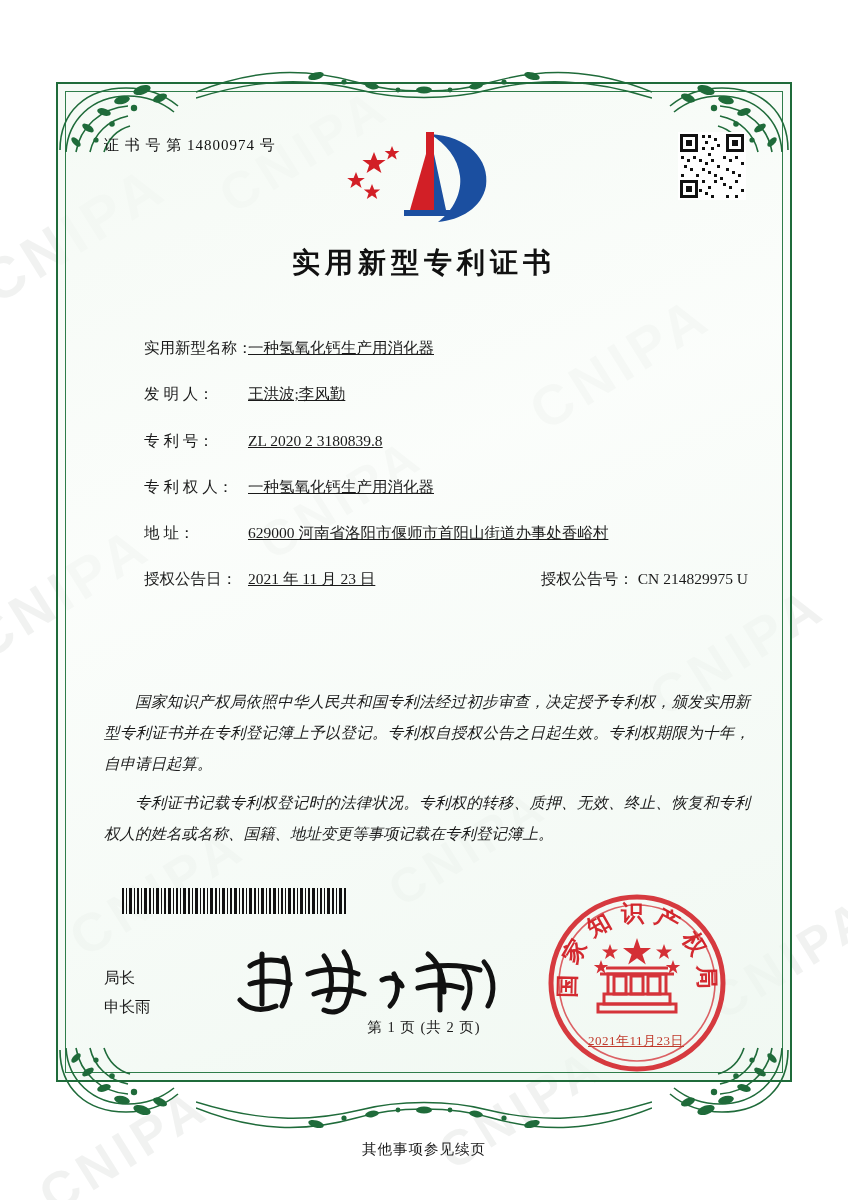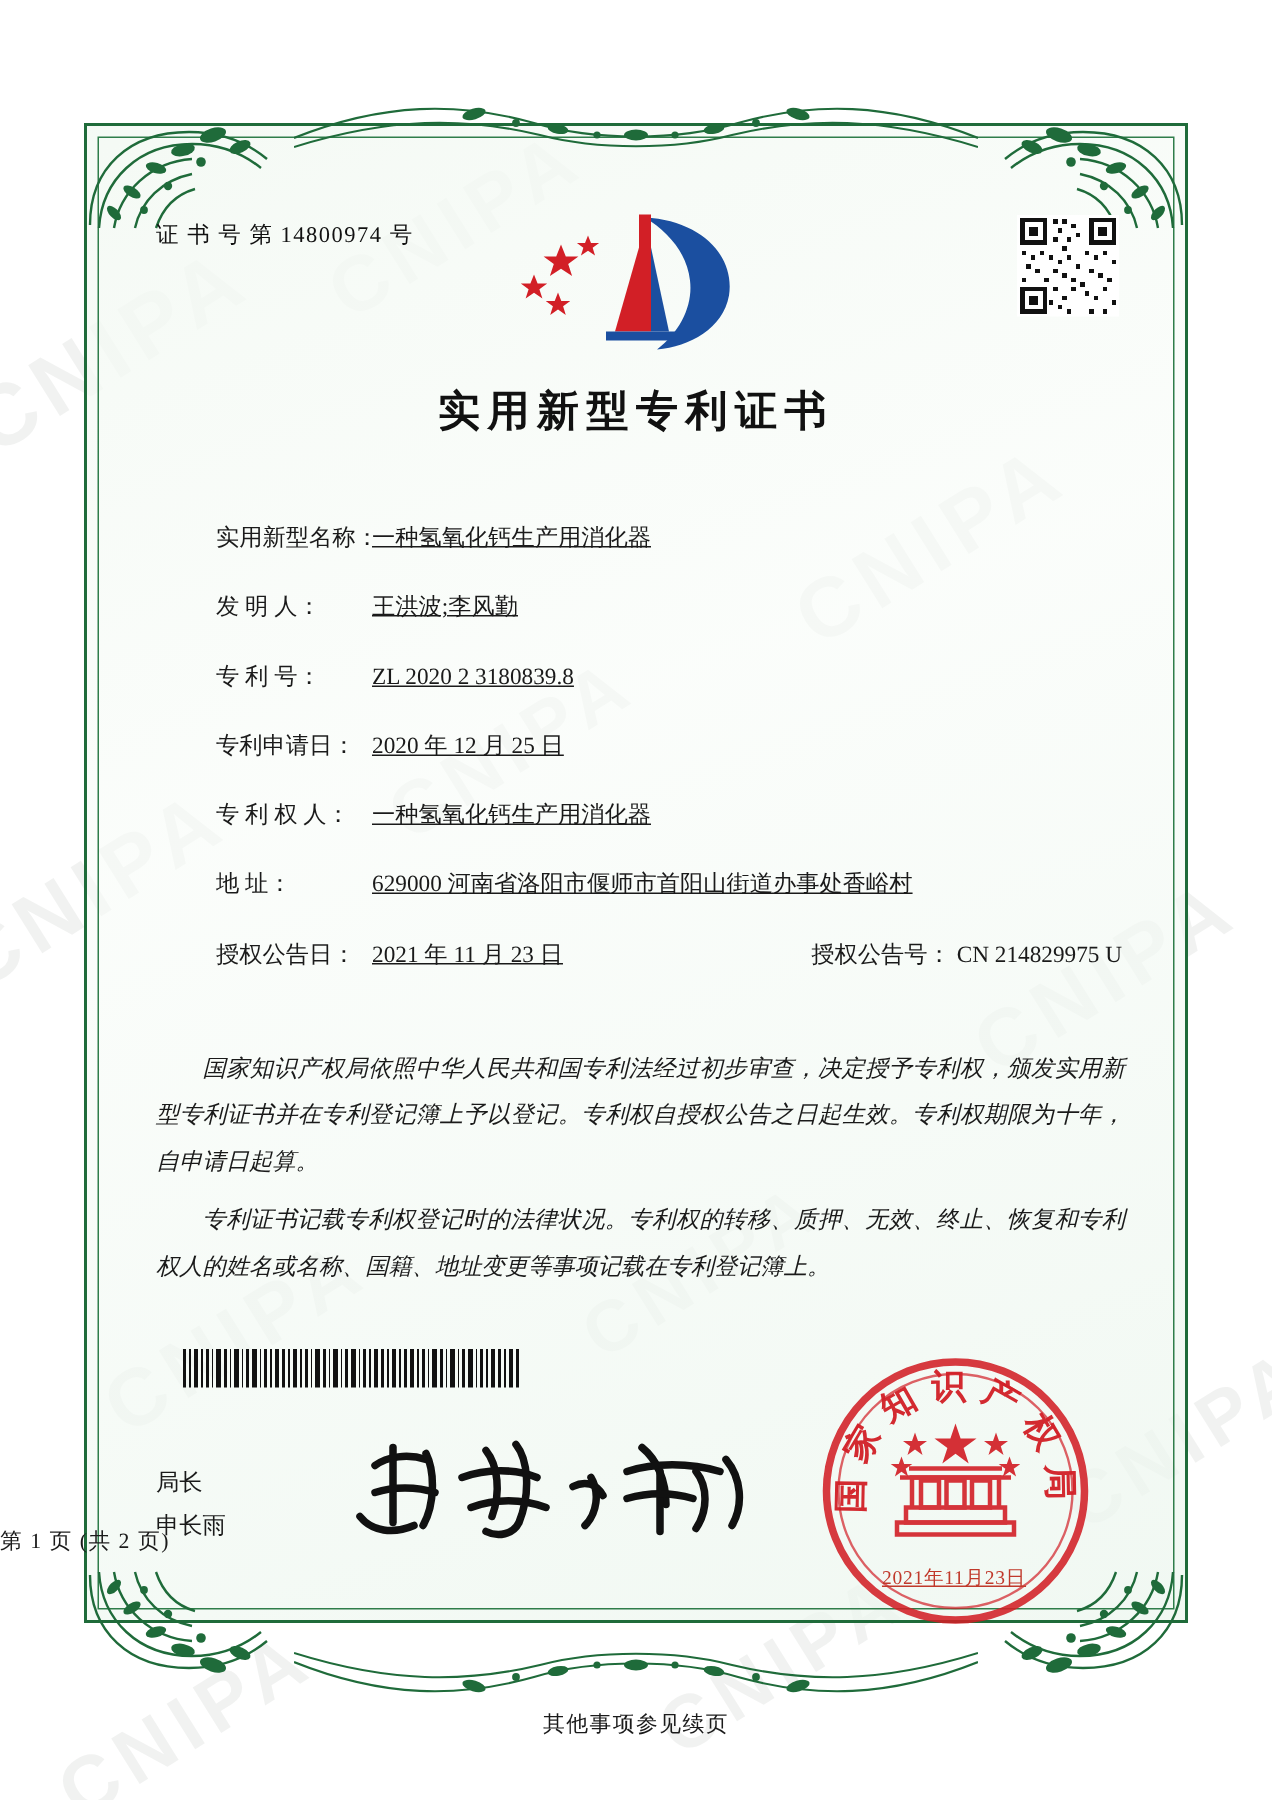--- a/index.html
+++ b/index.html
@@ -80,21 +80,21 @@
     width: 456px;
     height: 44px;
     z-index: 3;
   }
   .edge-top { top: 62px; }
   .edge-bottom { bottom: 62px; transform: scaleY(-1); }
 
   .content {
     position: absolute;
     left: 56px;
-    top: 85px;
+    top: 74px;
     width: 736px;
     height: 1000px;
     z-index: 4;
   }
 
   
   .cert-no {
     position: absolute;
     left: 48px;
     top: 62px;
@@ -220,21 +220,21 @@
     letter-spacing: 0.5px;
     text-decoration: underline;
   }
 
   
   .page-num {
     position: absolute;
     left: 0;
     right: 0;
     top: 1018px;
-    text-align: left;
+    text-align: center;
     font-size: 14.5px;
     letter-spacing: 1px;
     z-index: 5;
   }
   .footnote {
     position: absolute;
     left: 0;
     right: 0;
     top: 1140px;
     text-align: center;
@@ -493,24 +493,20 @@
       <div class="field">
         <span class="lbl">发    明    人：</span>
         <span class="val">王洪波;李风勤</span>
       </div>
 
       <div class="field">
         <span class="lbl">专    利    号：</span>
         <span class="val">ZL 2020 2 3180839.8</span>
       </div>
 
-      <div class="field">
-        <span class="lbl">专利申请日：</span>
-        <span class="val">2020 年 12 月 25 日</span>
-      </div>
 
       <div class="field">
         <span class="lbl">专 利 权 人：</span>
         <span class="val">一种氢氧化钙生产用消化器</span>
       </div>
 
       <div class="field">
         <span class="lbl">地        址：</span>
         <span class="val">629000 河南省洛阳市偃师市首阳山街道办事处香峪村</span>
       </div>

